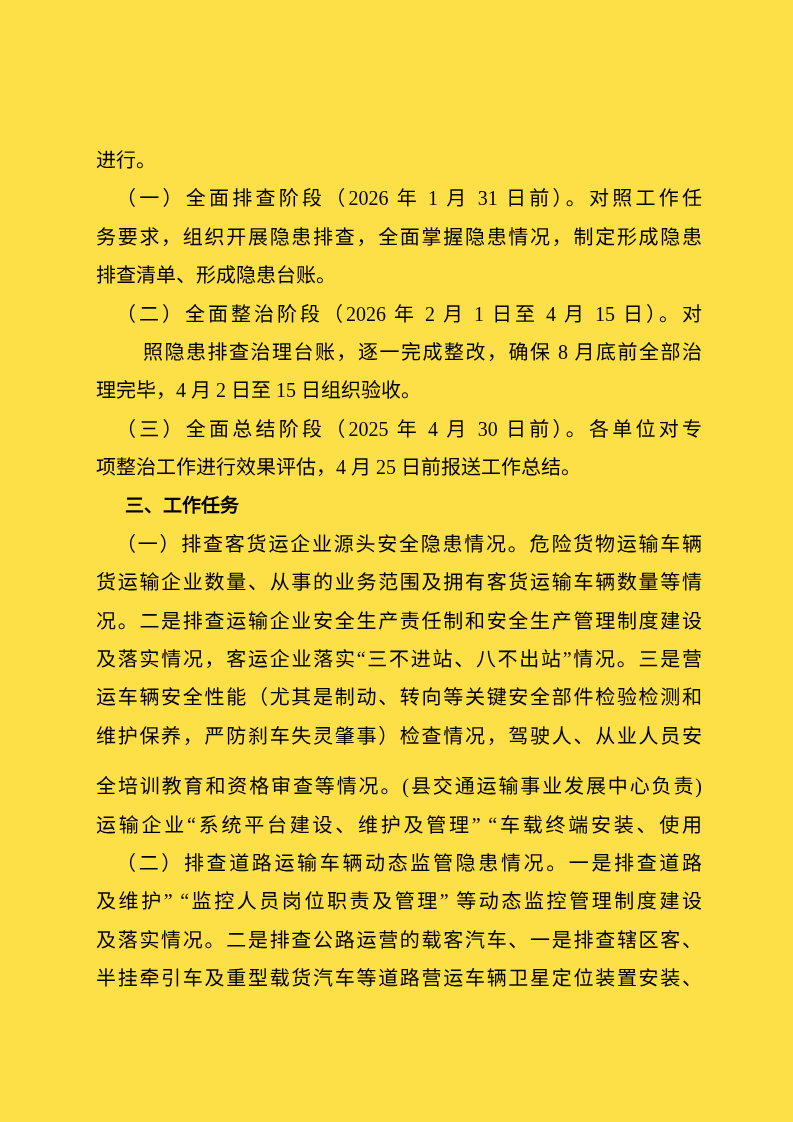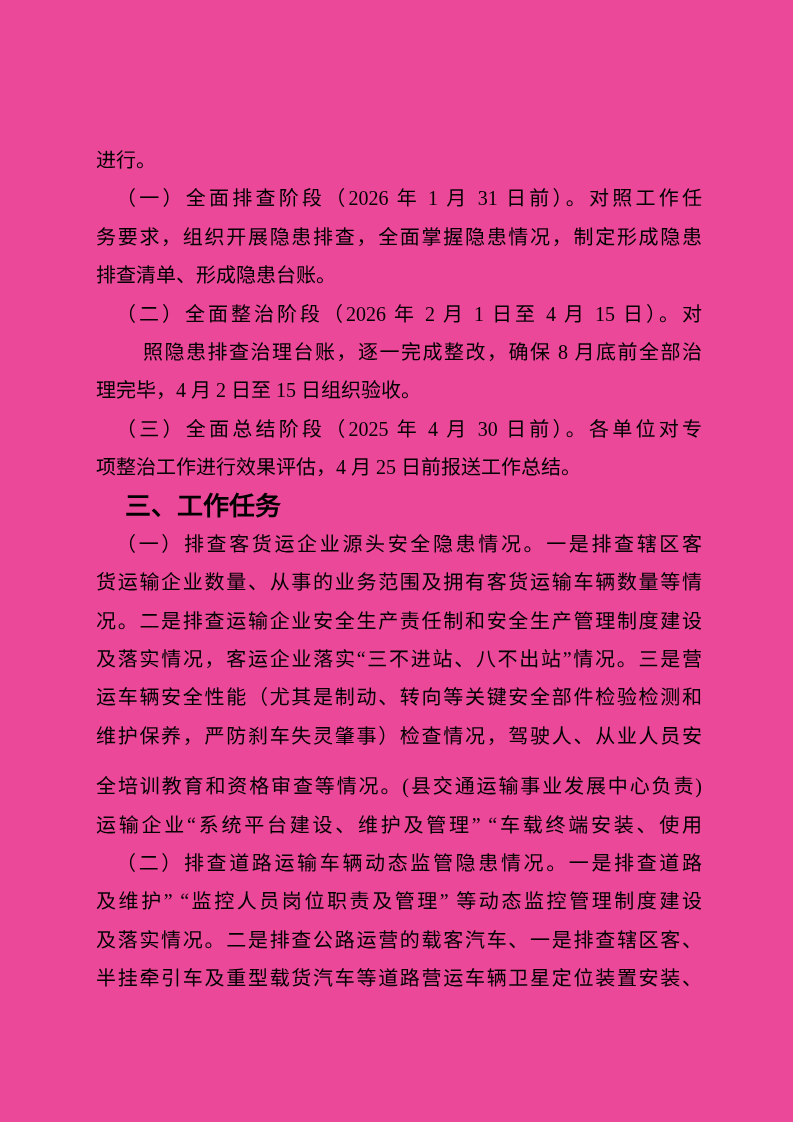--- a/index.html
+++ b/index.html
@@ -33,40 +33,40 @@
   .line.justify {
     text-align: justify;
     text-align-last: justify;
     text-justify: inter-character;
   }
   .line.indent-para { text-indent: 20px; }
   .line.indent-deep { text-indent: 47px; }
   .line.heading {
     font-family: "Liberation Sans", "DejaVu Sans", sans-serif;
     font-weight: bold;
-    font-size: 26px;
+    font-size: 19px;
     text-indent: 29px;
   }
 </style>
 </head>
 <body>
 
-<main class="page" style="background: #ec4899;">
+<main class="page" style="background: #fde047;">
   <section class="content" id="content">
       <div class="line" style="color: rgb(0, 0, 0);">进行。</div>
       <div class="line justify indent-para" style="color: rgb(0, 0, 0);">（一）全面排查阶段（2026 年 1 月 31 日前）。对照工作任</div>
       <div class="line justify" style="color: rgb(0, 0, 0);">务要求，组织开展隐患排查，全面掌握隐患情况，制定形成隐患</div>
       <div class="line" style="color: rgb(0, 0, 0);">排查清单、形成隐患台账。</div>
       <div class="line justify indent-para" style="color: rgb(0, 0, 0);">（二）全面整治阶段（2026 年 2 月 1 日至 4 月 15 日）。对</div>
       <div class="line justify indent-deep" style="color: rgb(0, 0, 0);">照隐患排查治理台账，逐一完成整改，确保 8 月底前全部治</div>
       <div class="line" style="color: rgb(0, 0, 0);">理完毕，4 月 2 日至 15 日组织验收。</div>
       <div class="line justify indent-para" style="color: rgb(0, 0, 0);">（三）全面总结阶段（2025 年 4 月 30 日前）。各单位对专</div>
       <div class="line" style="color: rgb(0, 0, 0);">项整治工作进行效果评估，4 月 25 日前报送工作总结。</div>
       <div class="line heading" style="color: rgb(0, 0, 0);">三、工作任务</div>
-      <div class="line justify indent-para" style="color: rgb(0, 0, 0);">（一）排查客货运企业源头安全隐患情况。一是排查辖区客</div>
+      <div class="line justify indent-para" style="color: rgb(0, 0, 0);">（一）排查客货运企业源头安全隐患情况。危险货物运输车辆</div>
       <div class="line justify" style="color: rgb(0, 0, 0);">货运输企业数量、从事的业务范围及拥有客货运输车辆数量等情</div>
       <div class="line justify" style="color: rgb(0, 0, 0);">况。二是排查运输企业安全生产责任制和安全生产管理制度建设</div>
       <div class="line justify" style="color: rgb(0, 0, 0);">及落实情况，客运企业落实“三不进站、八不出站”情况。三是营</div>
       <div class="line justify" style="color: rgb(0, 0, 0);">运车辆安全性能（尤其是制动、转向等关键安全部件检验检测和</div>
       <div class="line justify" style="color: rgb(0, 0, 0);">维护保养，严防刹车失灵肇事）检查情况，驾驶人、从业人员安</div>
       <div class="line justify" style="color: rgb(0, 0, 0); margin-top: 12px;">全培训教育和资格审查等情况。(县交通运输事业发展中心负责)</div>
       <div class="line justify" style="color: rgb(0, 0, 0);">运输企业“系统平台建设、维护及管理” “车载终端安装、使用</div>
       <div class="line justify indent-para" style="color: rgb(0, 0, 0);">（二）排查道路运输车辆动态监管隐患情况。一是排查道路</div>
       <div class="line justify" style="color: rgb(0, 0, 0);">及维护” “监控人员岗位职责及管理” 等动态监控管理制度建设</div>
       <div class="line justify" style="color: rgb(0, 0, 0);">及落实情况。二是排查公路运营的载客汽车、一是排查辖区客、</div>

